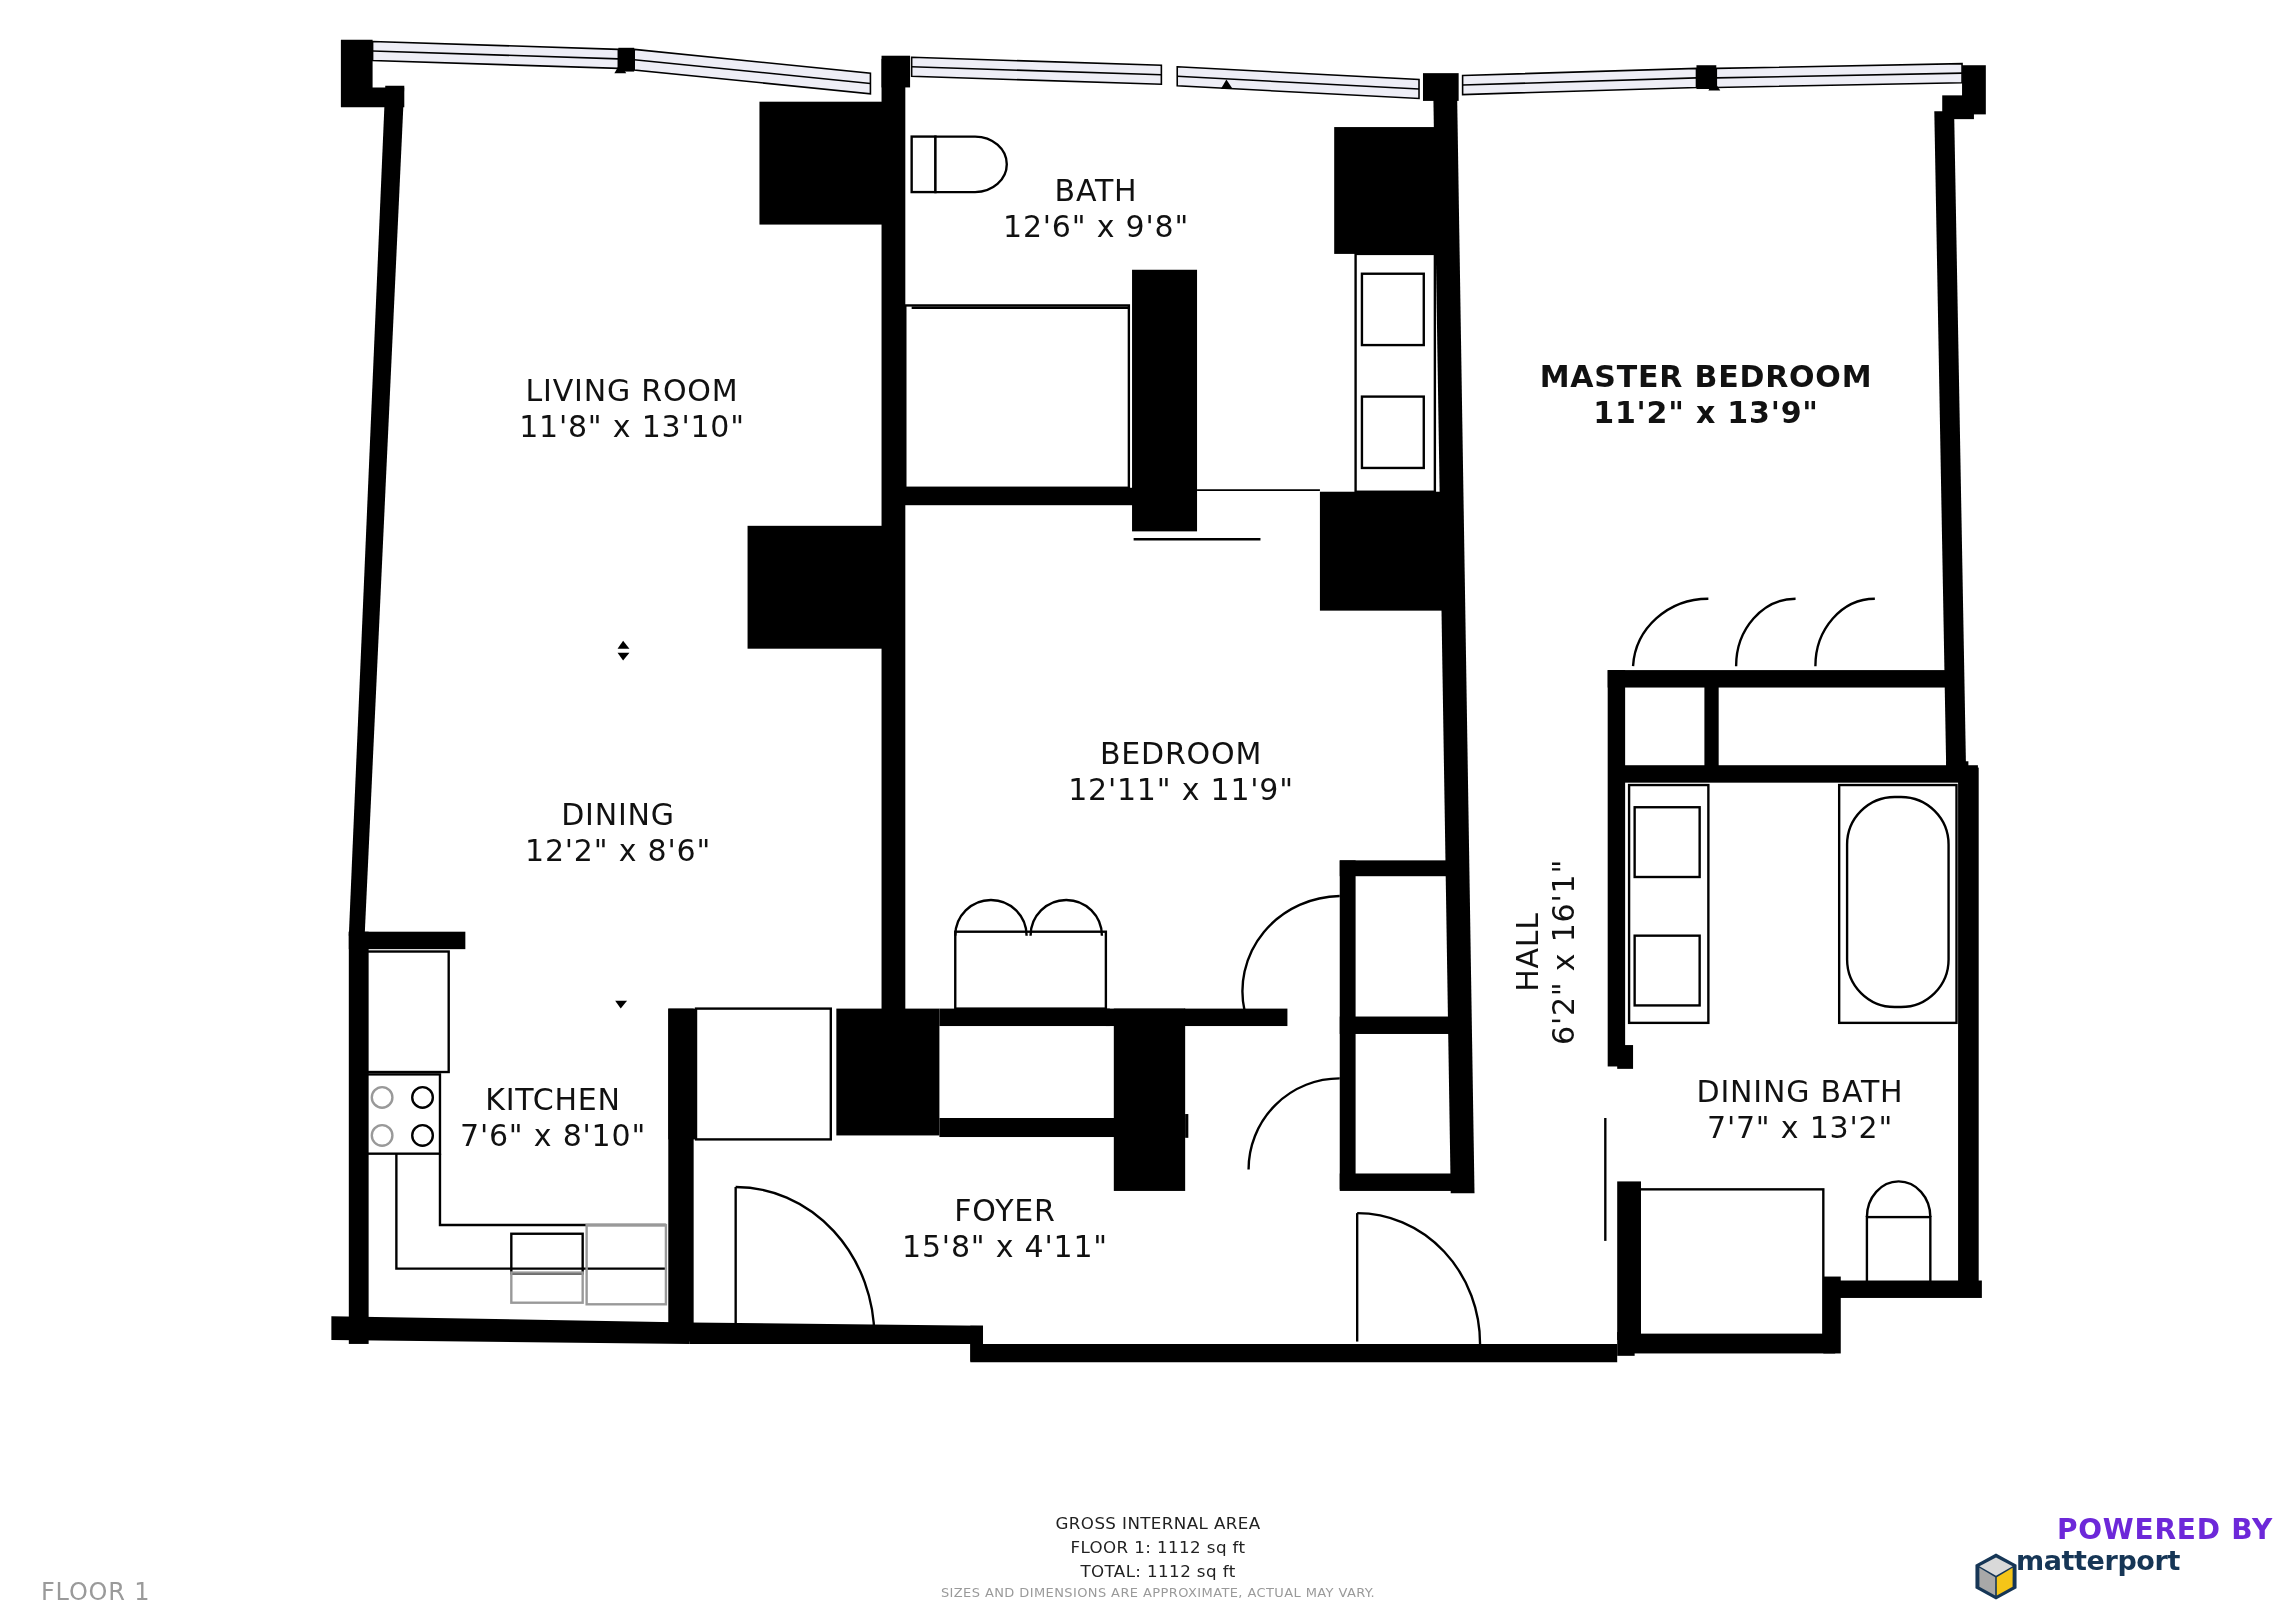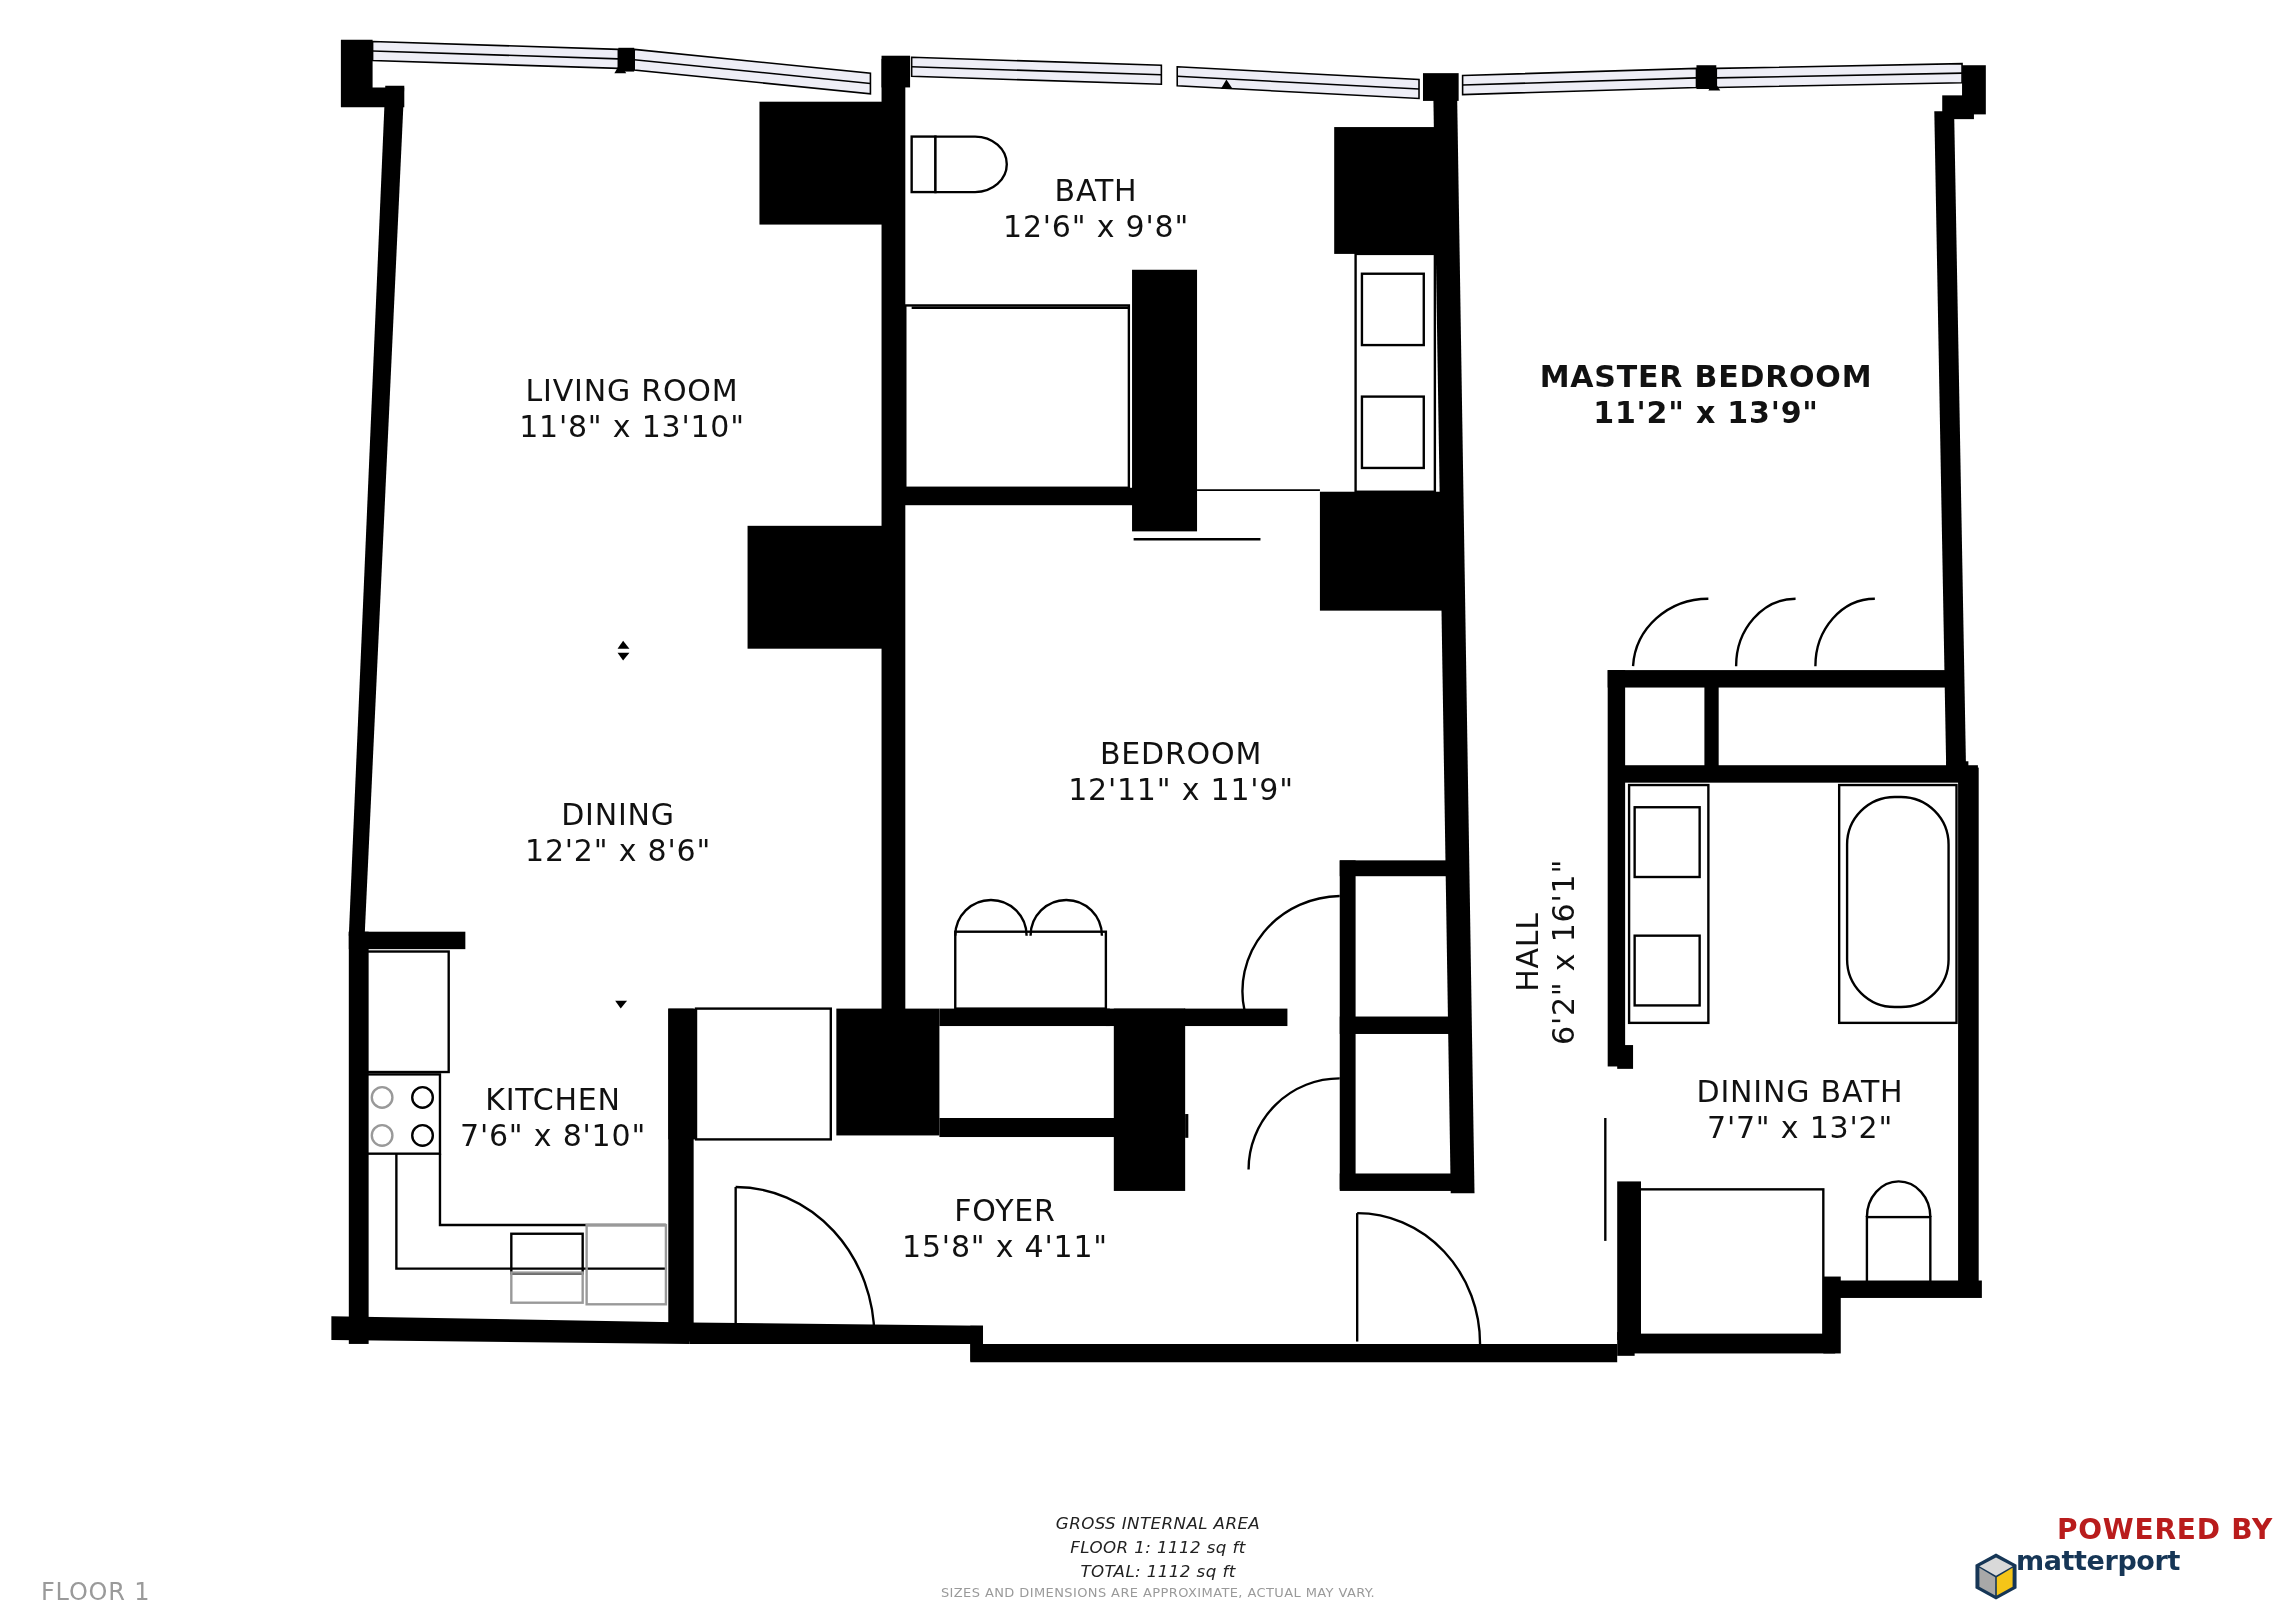--- a/index.html
+++ b/index.html
@@ -3,25 +3,25 @@
 <meta charset="utf-8">
 <style>
   html, body { margin: 0; padding: 0; background: #ffffff; }
   body { width: 2295px; height: 1624px; position: relative; overflow: hidden; font-family: "DejaVu Sans", sans-serif; }
   #plan { position: absolute; left: 0; top: 0; width: 2295px; height: 1624px; }
   .room-label { position: absolute; text-align: center; color: #111; font-family: "DejaVu Sans", sans-serif; line-height: 1.2; white-space: nowrap; transform: translateX(-50%); }
   .room-label .name { font-size: 30px; letter-spacing: 0.8px; }
   .room-label .dims { font-size: 30px; letter-spacing: 0.8px; }
   .room-label.vertical { transform: translate(-50%, -50%) rotate(-90deg); }
   .footer-area { position: absolute; left: 1158px; top: 1511px; transform: translateX(-50%); text-align: center; font-family: "DejaVu Sans", sans-serif; color: #222; }
-  .footer-area .line { font-size: 16.7px; line-height: 24px; letter-spacing: 0.4px; font-style: italic; }
+  .footer-area .line { font-size: 16.7px; line-height: 24px; letter-spacing: 0.4px; }
   .footer-area .disclaimer { font-size: 13px; color: #9a9a9a; line-height: 20.6px; letter-spacing: 0.4px; }
   .floor-tag { position: absolute; left: 41px; top: 1578px; font-size: 24px; color: #9a9a9a; font-family: "DejaVu Sans", sans-serif; letter-spacing: 0.8px; }
   .brand { position: absolute; left: 1968px; top: 1507px; width: 317px; height: 95px; }
-  .brand .powered { position: absolute; right: 12px; top: 6.3px; font-family: "DejaVu Sans", sans-serif; font-weight: bold; font-size: 28px; color: #b91c1c; letter-spacing: 0.8px; }
+  .brand .powered { position: absolute; right: 12px; top: 6.3px; font-family: "DejaVu Sans", sans-serif; font-weight: bold; font-size: 28px; color: #6d28d9; letter-spacing: 0.8px; }
   .brand .word { position: absolute; left: 48px; top: 38px; font-family: "DejaVu Sans", sans-serif; font-weight: bold; font-size: 27px; color: #163656; letter-spacing: -0.4px; }
   .brand .logo { position: absolute; left: 4.8px; top: 45px; width: 46px; height: 49px; }
 </style>
 </head>
 <body>
 
 <svg id="plan" viewBox="0 0 2895 2048" xmlns="http://www.w3.org/2000/svg">
 
   <g fill="#000">
 

